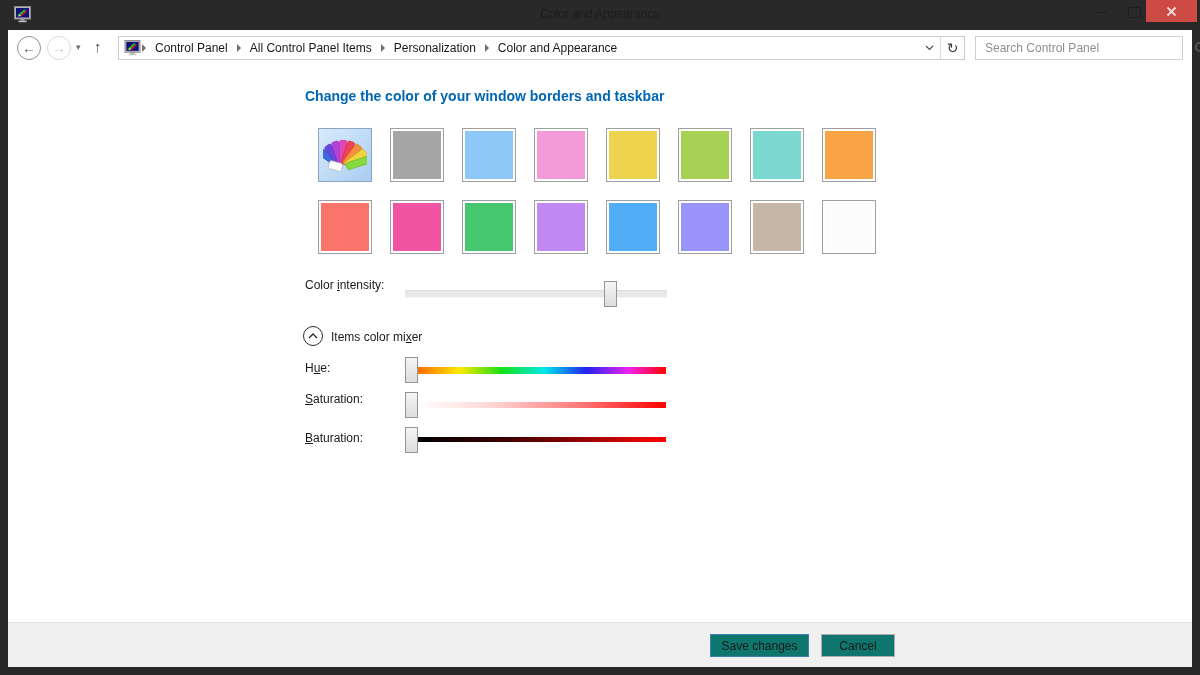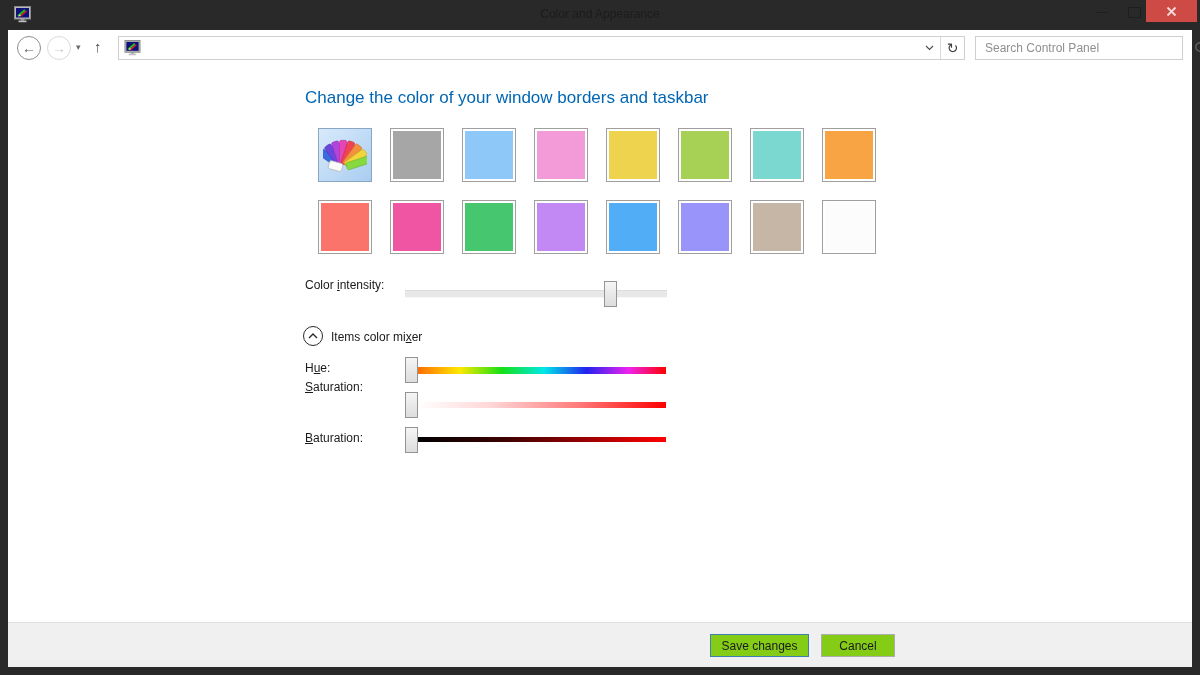--- a/index.html
+++ b/index.html
@@ -34,21 +34,21 @@
   .addr-chevron { width:22px; height:100%; display:flex; align-items:center; justify-content:center; }
   .addr-sep { width:1px; height:22px; background:#d9d9d9; }
   .addr-refresh { width:23px; height:100%; display:flex; align-items:center; justify-content:center; font-size:14px; color:#3f3f3f; }
 
   .searchbox { position:absolute; left:967px; top:6px; width:208px; height:24px; border:1px solid #cfcfcf; background:#fff; display:flex; align-items:center;gap:48px; }
   .searchbox input { flex:1; border:none; outline:none; font-family:"Liberation Sans",sans-serif; font-size:12px; color:#1a1a1a; padding:0 6px 0 9px; }
   .searchbox input::placeholder { color:#8f8f8f; opacity:1; }
   .search-glyph { width:24px; height:100%; display:flex; align-items:center; justify-content:center; }
 
   
-  .heading { position:absolute; left:297px; top:58px; font-size:17px; color:#0066b4; }
+  .heading { position:absolute; left:297px; top:58px; font-size:14px; color:#0066b4;font-weight:bold; }
 
   
   .swatch-grid { position:absolute; left:310px; top:98px; width:558px; display:grid; grid-template-columns:repeat(8,54px); gap:18px; }
   .swatch { width:54px; height:54px; border:1px solid #9f9f9f; background:#fff; padding:2px; cursor:pointer; }
   .swatch-fill { width:100%; height:100%; }
   .swatch-auto { border:1px solid #89a7c2; background:linear-gradient(135deg,#d9eafb,#a9cdf1); display:flex; align-items:center; justify-content:center; }
 
   
   .fieldlabel { position:absolute; left:297px; font-size:12px; color:#1a1a1a; }
   .fieldlabel .ul { text-decoration:underline; }
@@ -62,21 +62,21 @@
     background:linear-gradient(to right,#000000 0%,#3c0000 35%,#9b0000 68%,#ff0000 100%); }
   .thumb { position:absolute; width:13px; height:26px; background:linear-gradient(#f5f5f5,#dddddd); border:1px solid #949494; cursor:pointer; }
 
   
   .mixer-btn { position:absolute; left:295px; top:296px; width:20px; height:20px; border:1px solid #2b2b2b; border-radius:50%; display:flex; align-items:center; justify-content:center; cursor:pointer; background:#fff; }
   .mixer-label { position:absolute; left:323px; top:300px; font-size:12px; color:#1a1a1a; }
   .mixer-label .ul { text-decoration:underline; }
 
   
   .footer { position:absolute; left:0; bottom:0; width:100%; height:45px; background:#f0f0f0; border-top:1px solid #dfdfdf; }
-  .btn { position:absolute; top:11px; height:23px; font-family:"Liberation Sans",sans-serif; font-size:12px; color:#1a1a1a; background:#84cc16; display:flex; align-items:center; justify-content:center; cursor:pointer; }
+  .btn { position:absolute; top:11px; height:23px; font-family:"Liberation Sans",sans-serif; font-size:12px; color:#1a1a1a; background:#0f766e; display:flex; align-items:center; justify-content:center; cursor:pointer; }
   .btn-save { left:702px; width:99px; border:1px solid #3c7fb1; }
   .btn-cancel { left:813px; width:74px; border:1px solid #adadad;text-align:center; }
 </style>
 </head>
 <body>
 
 <div class="frame">
 
   <div class="titlebar">
     <svg class="app-icon" viewBox="0 0 17 17">
@@ -109,20 +109,30 @@
       <div class="addressbar">
         <svg class="addr-icon" viewBox="0 0 17 17">
           <rect x="0.5" y="0.5" width="16" height="12.5" fill="#b9b9b9" stroke="#8a8a8a" stroke-width="1"></rect>
           <rect x="2" y="2" width="13" height="9.5" fill="#10107a"></rect>
           <path d="M4 10 L11 4" stroke="#1fba1f" stroke-width="2.2"></path>
           <path d="M6 10.5 L12.5 5" stroke="#d42020" stroke-width="1.6"></path>
           <path d="M4.5 10.5 L7 9.5 L5.5 8.5 Z" fill="#f2f2f2"></path>
           <rect x="6.5" y="13" width="4" height="1.6" fill="#9a9a9a"></rect>
           <rect x="4.5" y="14.6" width="8" height="1.6" fill="#c2c2c2"></rect>
         </svg>
+        <div class="crumbs">
+          <span class="crumb-sep"></span>
+          <span class="crumb">Control Panel</span>
+          <span class="crumb-sep"></span>
+          <span class="crumb">All Control Panel Items</span>
+          <span class="crumb-sep"></span>
+          <span class="crumb">Personalization</span>
+          <span class="crumb-sep"></span>
+          <span class="crumb">Color and Appearance</span>
+        </div>
         <div class="addr-right">
           <div class="addr-chevron">
             <svg width="9" height="6" viewBox="0 0 9 6">
               <path d="M1 1 L4.5 4.5 L8 1" fill="none" stroke="#4f4f4f" stroke-width="1.2"></path>
             </svg>
           </div>
           <div class="addr-sep"></div>
           <div class="addr-refresh">↻</div>
         </div>
       </div>
@@ -211,21 +221,21 @@
       <svg width="10" height="6" viewBox="0 0 10 6">
         <path d="M1 5 L5 1 L9 5" fill="none" stroke="#2b2b2b" stroke-width="1.4"></path>
       </svg>
     </div>
     <div class="mixer-label"><span>Items color mi</span><span class="ul">x</span><span>er</span></div>
 
     <div class="fieldlabel" style="top:331px"><span>H</span><span class="ul">u</span><span>e:</span></div>
     <div class="track track-hue"></div>
     <div class="thumb" style="left:397px; top:327px"></div>
 
-    <div class="fieldlabel" style="top:350px"><span></span><span class="ul">S</span><span>aturation:</span></div>
+    <div class="fieldlabel" style="top:362px"><span></span><span class="ul">S</span><span>aturation:</span></div>
     <div class="track track-sat"></div>
     <div class="thumb" style="left:397px; top:362px"></div>
 
     <div class="fieldlabel" style="top:401px"><span></span><span class="ul">B</span><span>aturation:</span></div>
     <div class="track track-bright"></div>
     <div class="thumb" style="left:397px; top:397px"></div>
 
     <div class="footer">
       <div class="btn btn-save">Save changes</div>
       <div class="btn btn-cancel">Cancel</div>

